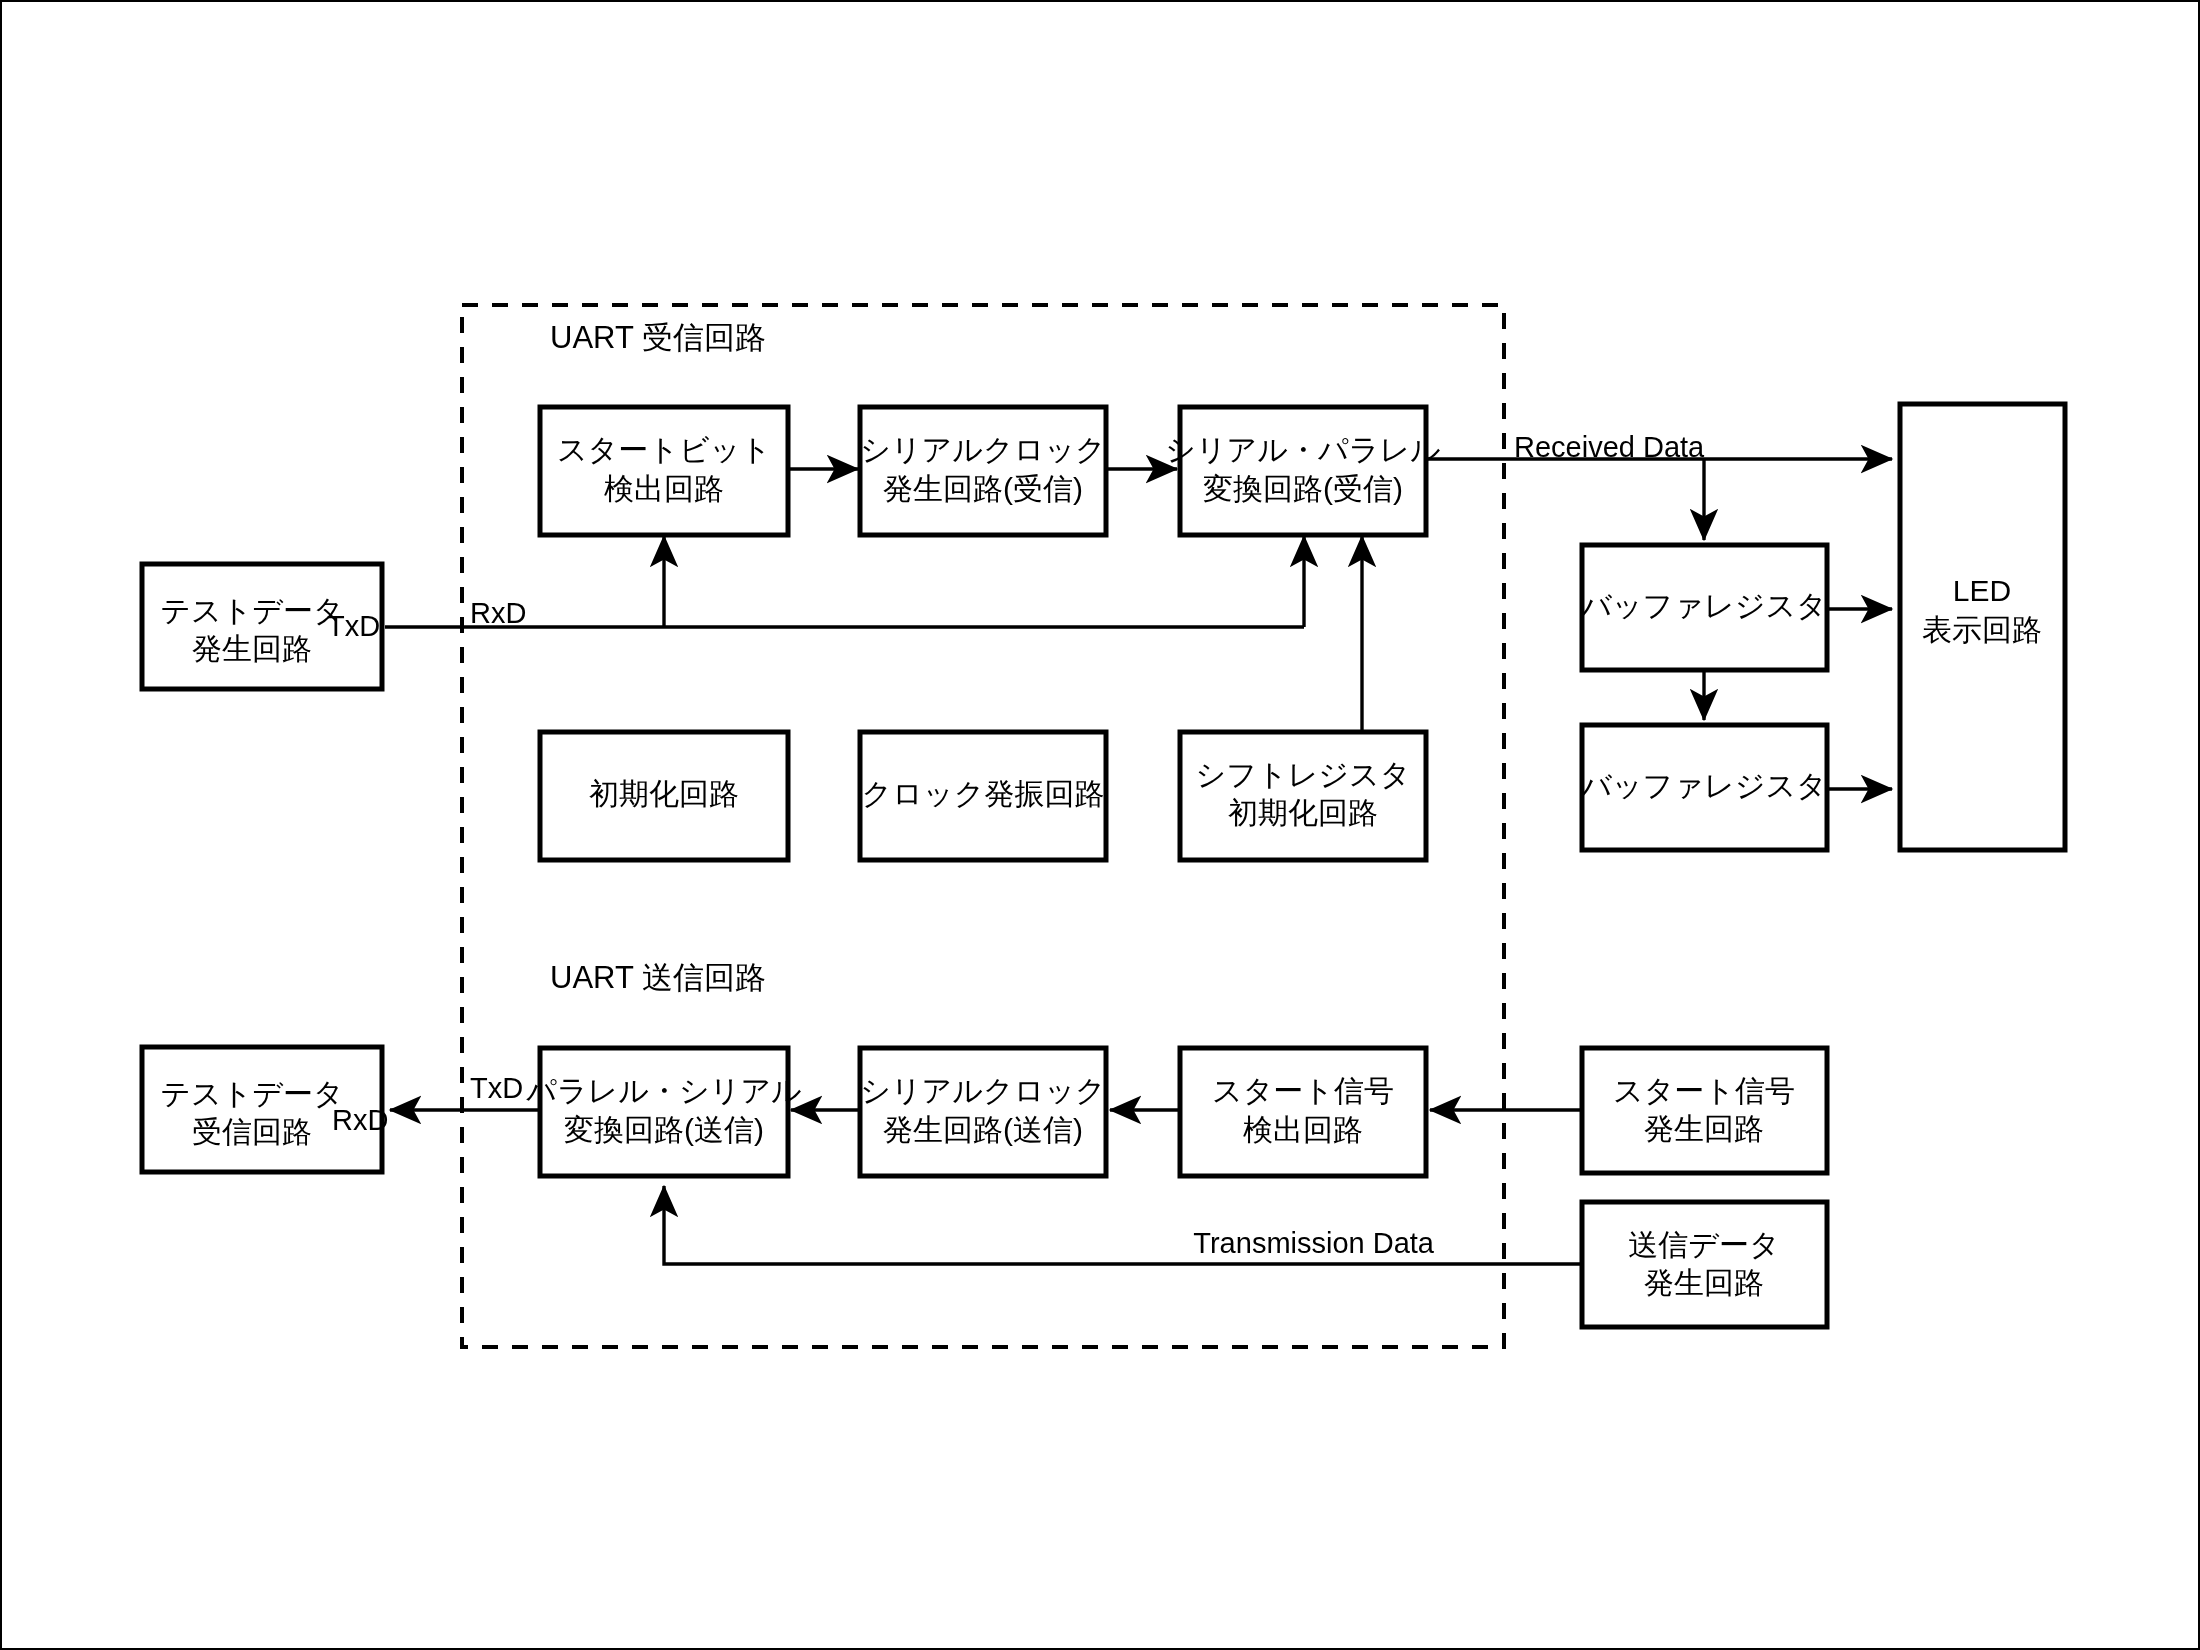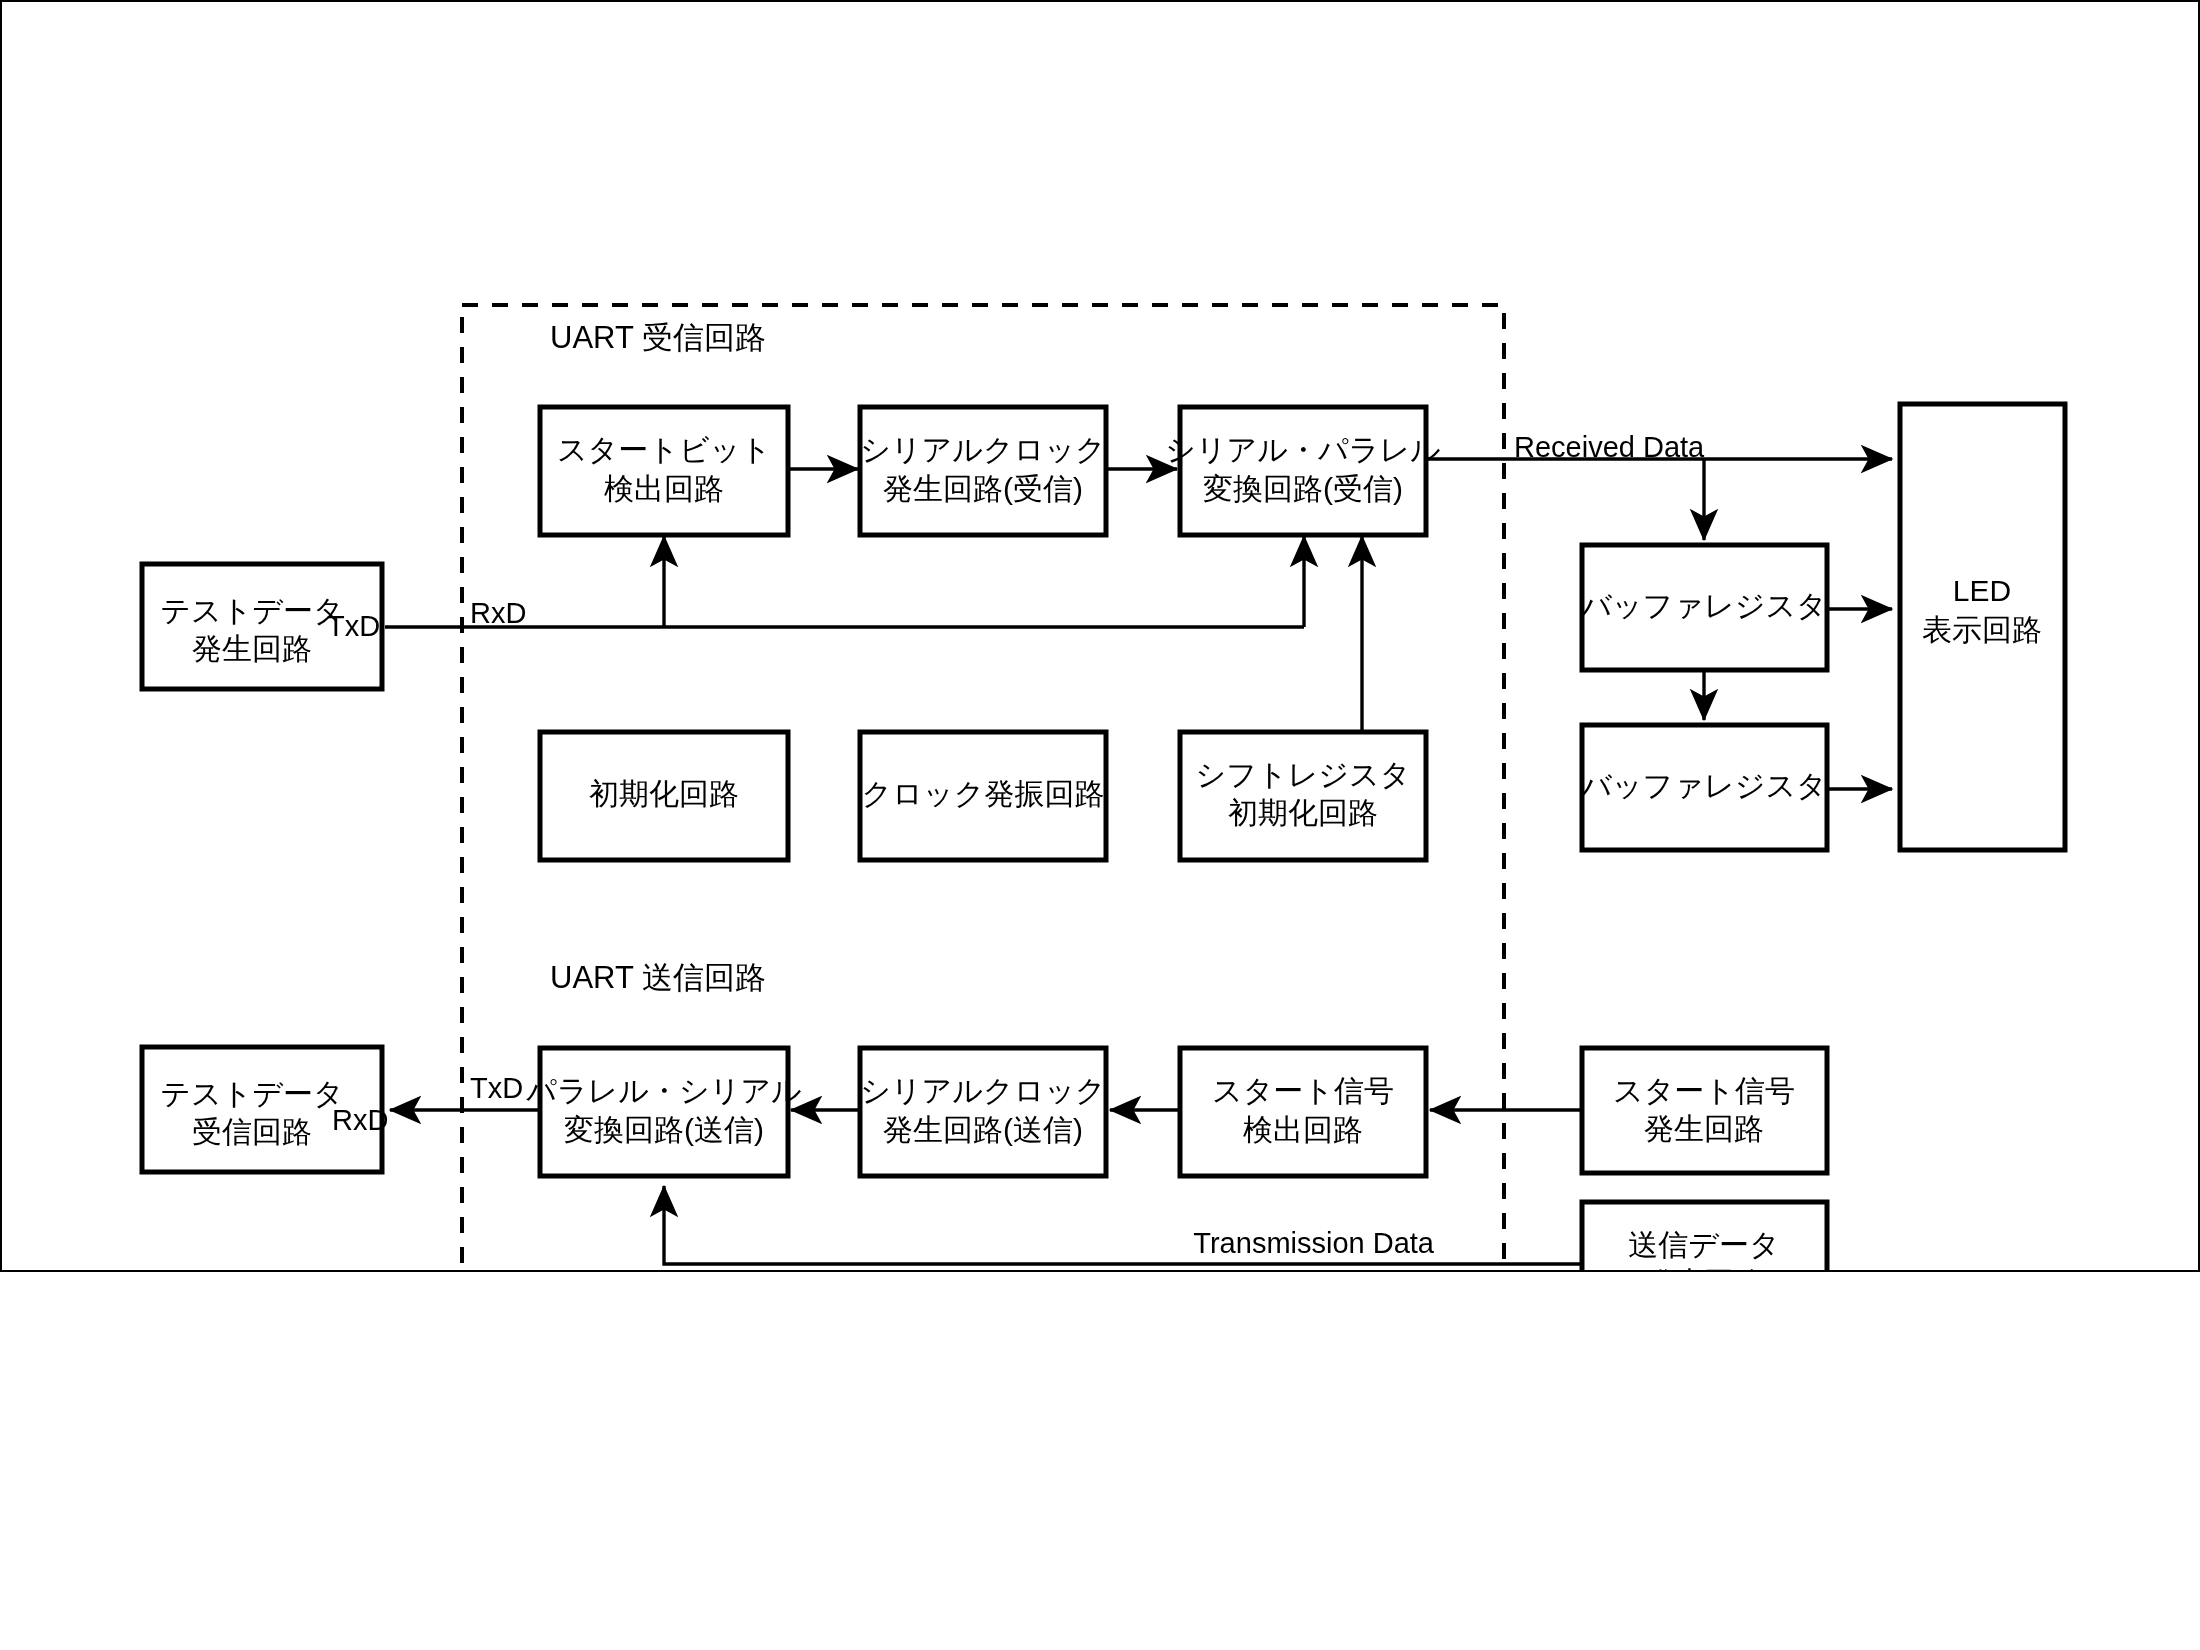--- a/index.html
+++ b/index.html
@@ -6,21 +6,21 @@
     margin: 0;
     padding: 0;
     background: #ffffff;
   }
   body {
     font-family: "Liberation Sans", "DejaVu Sans", sans-serif;
   }
   #canvas {
     position: relative;
     width: 2200px;
-    height: 1272px;
+    height: 1650px;
     background: #ffffff;
     border: 2px solid #000000;
     box-sizing: border-box;
     overflow: hidden;
   }
   svg#diagram {
     position: absolute;
     left: 0;
     top: 0;
     width: 2200px;

